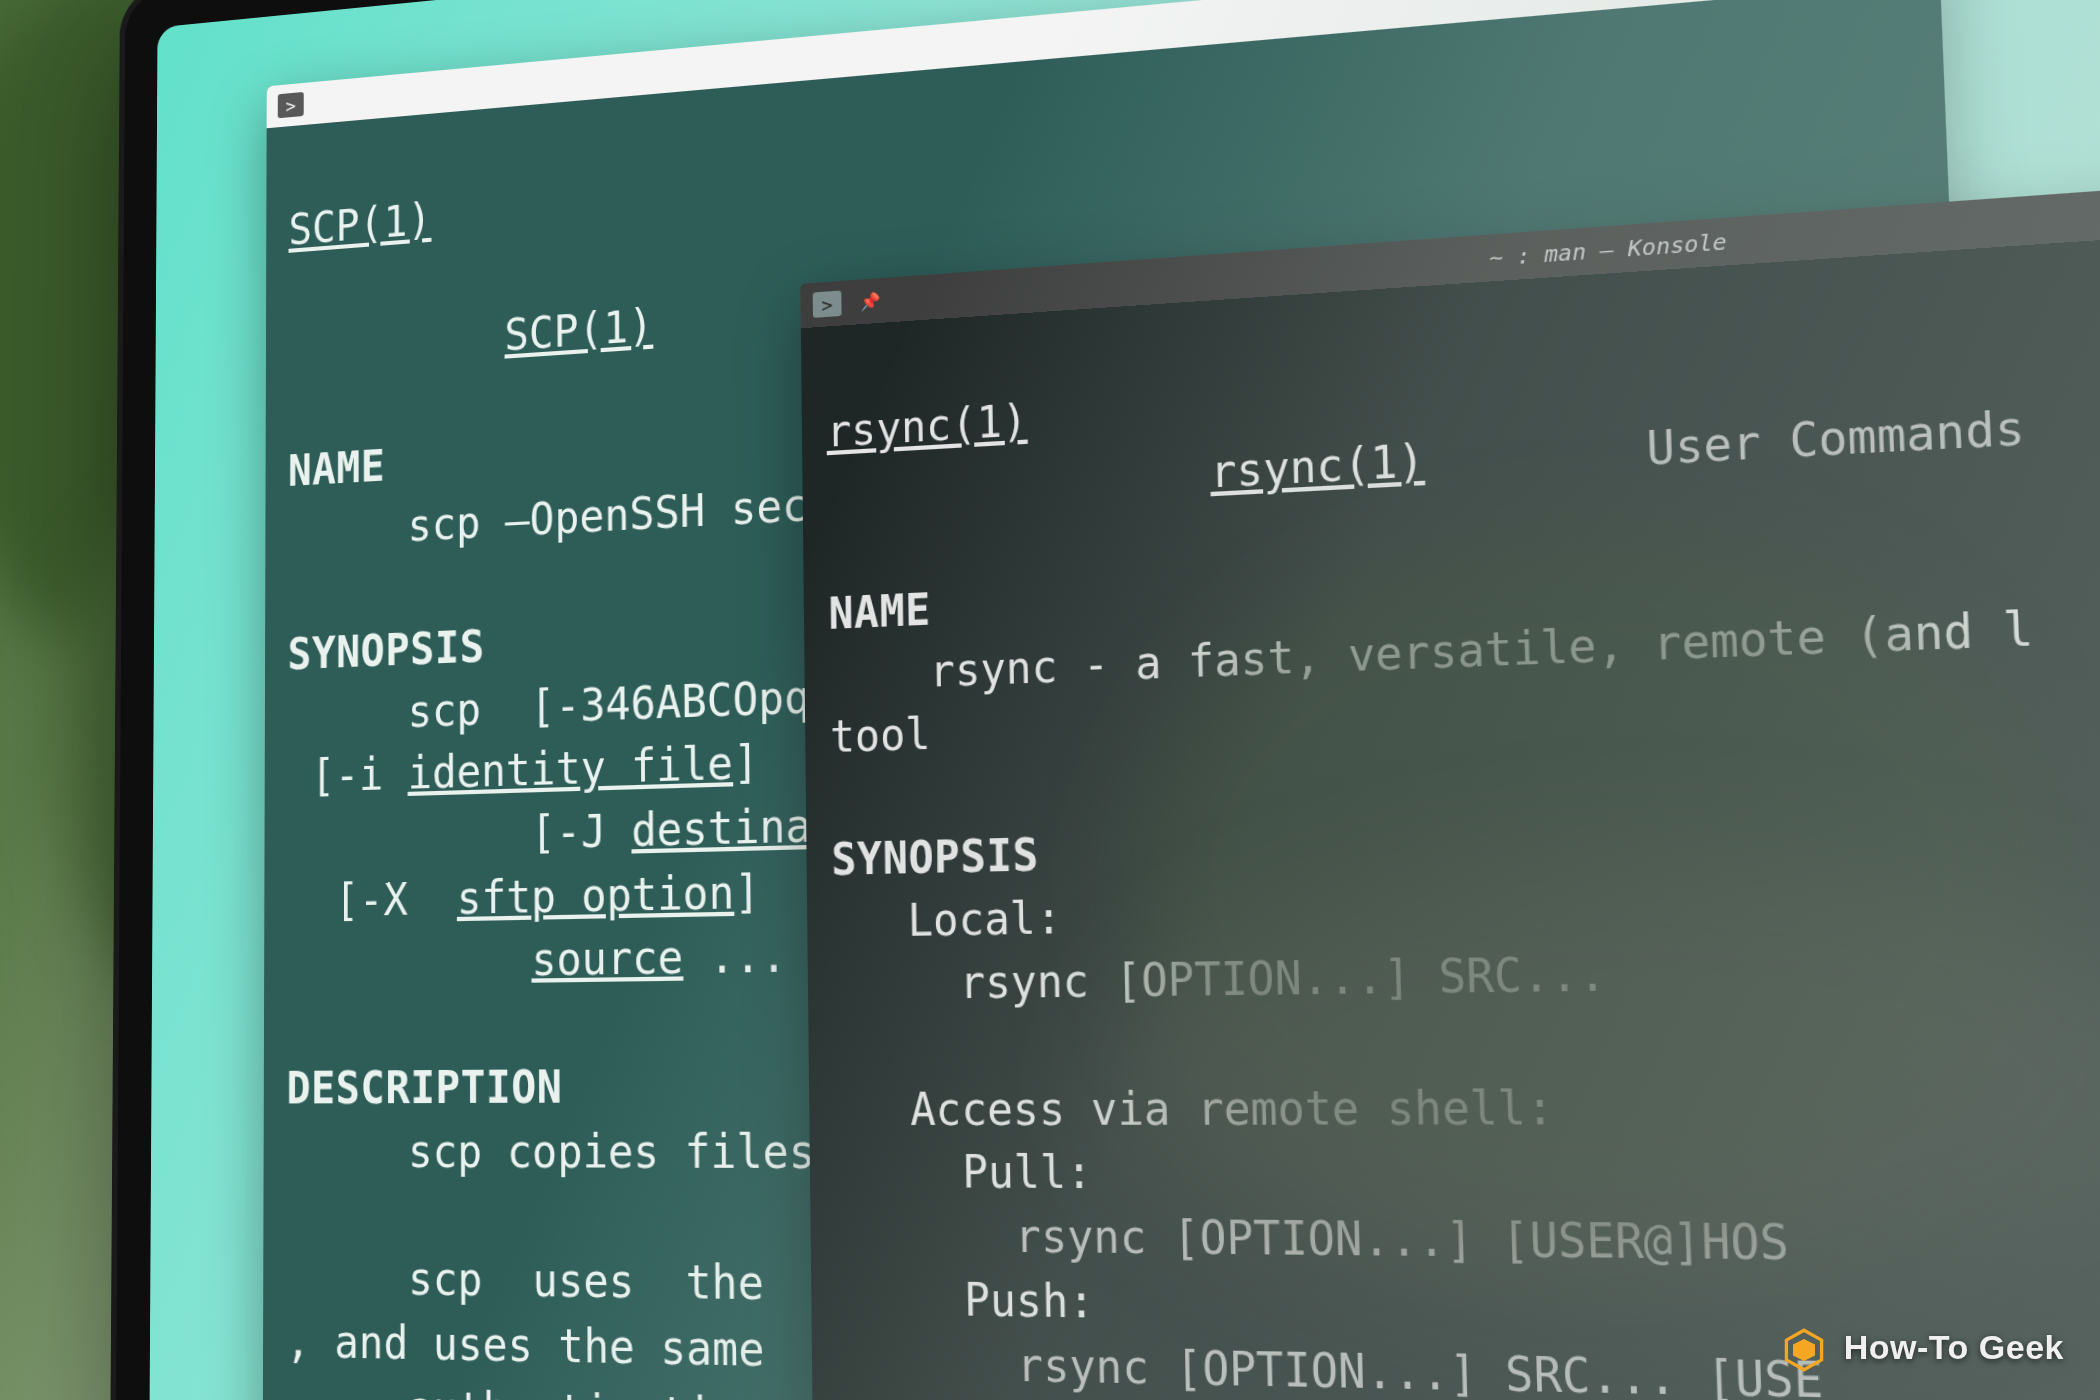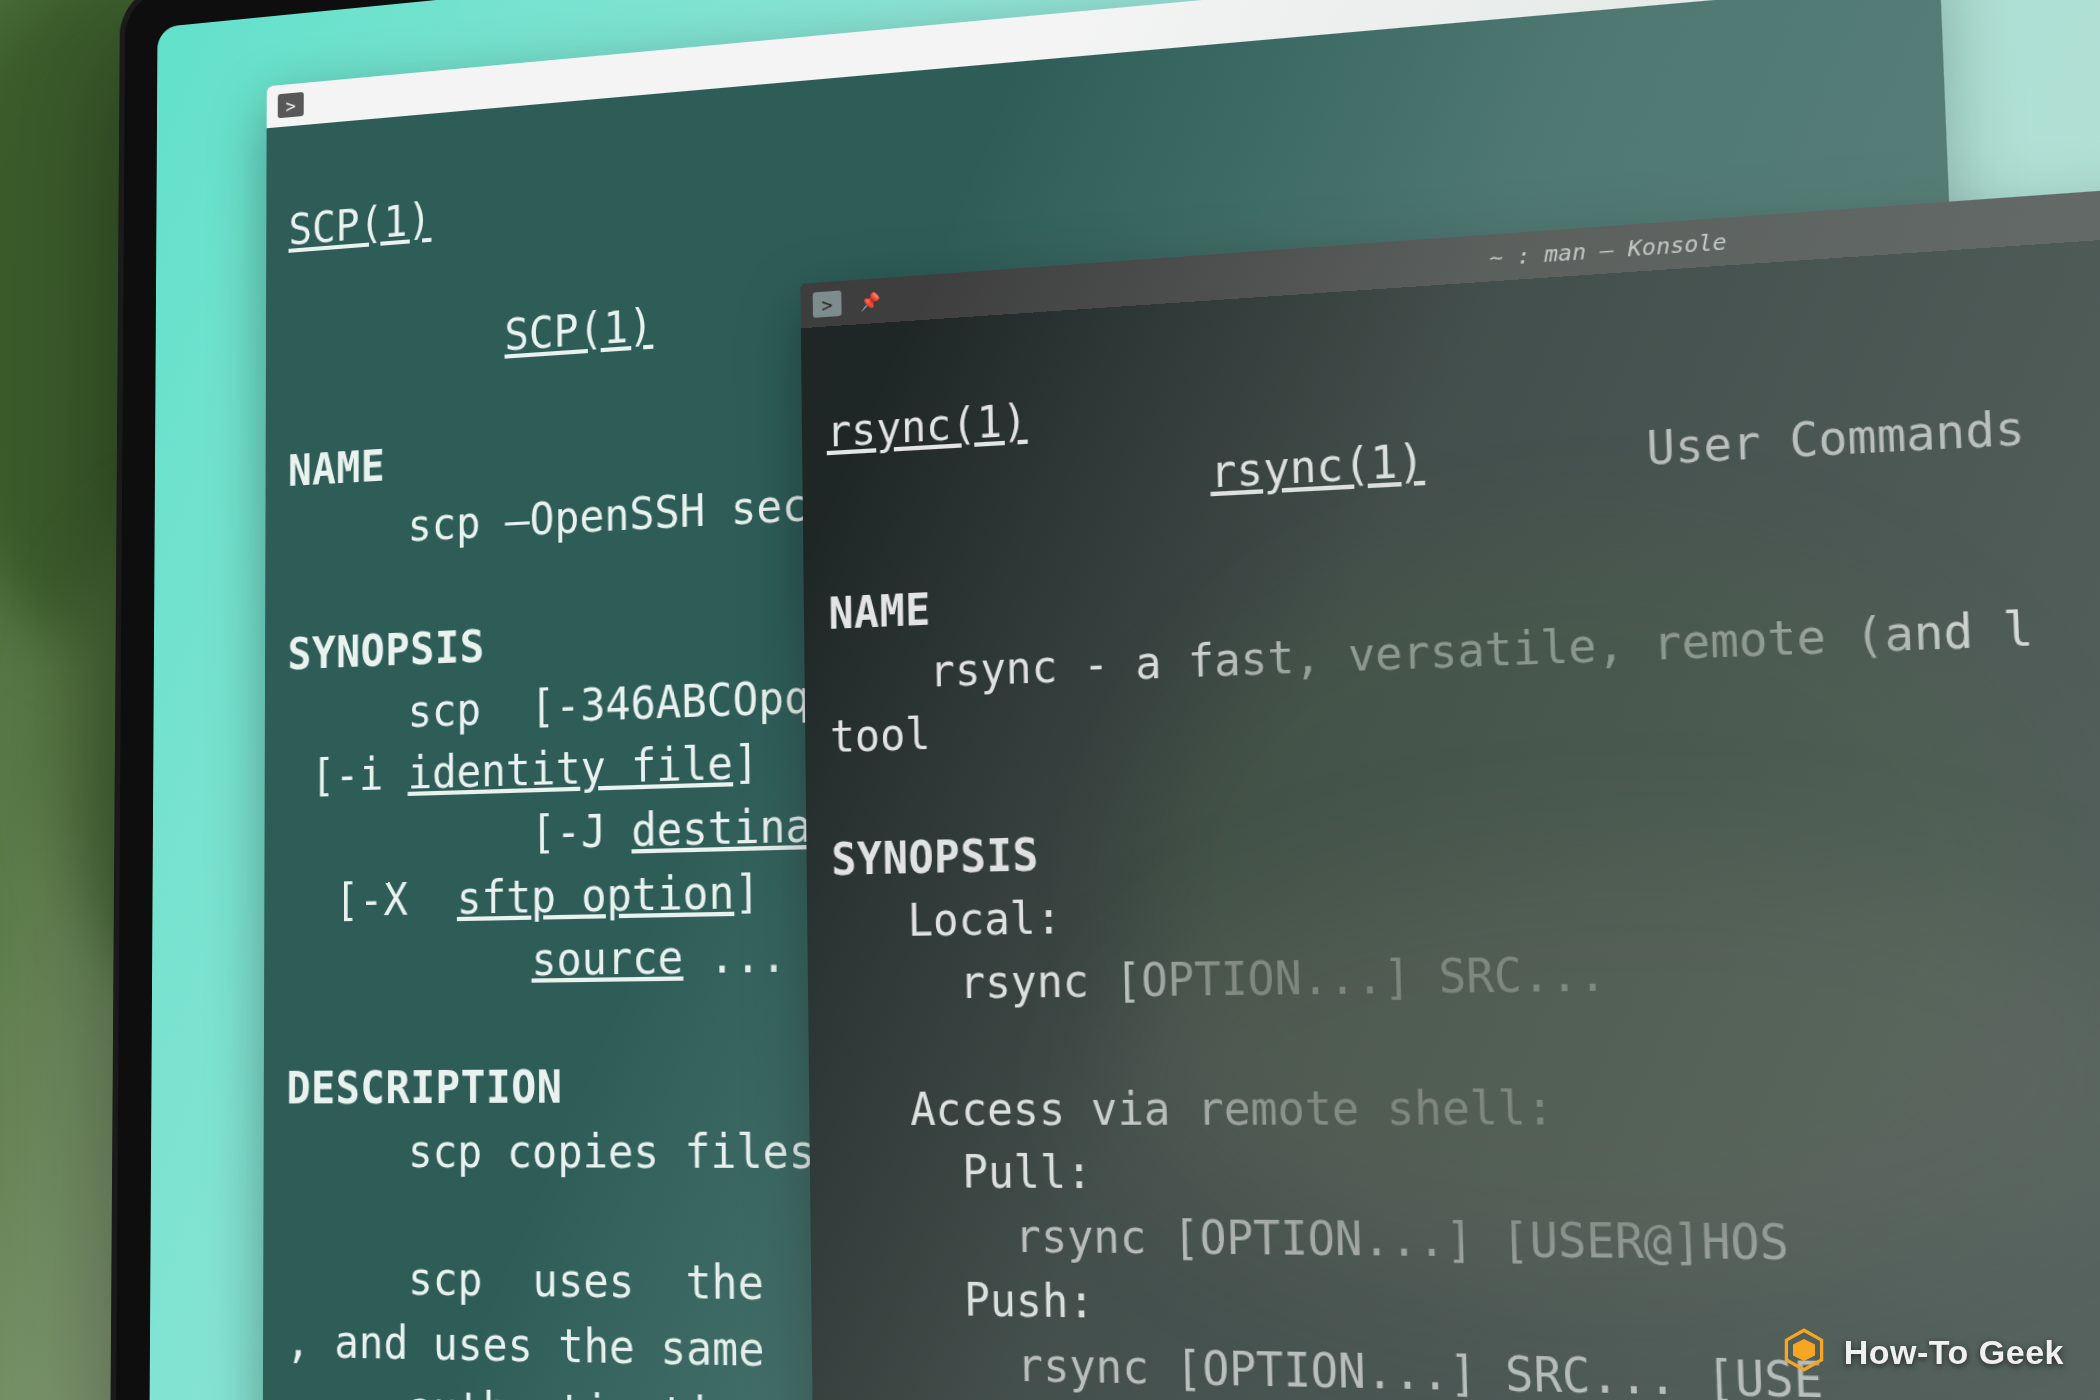--- a/index.html
+++ b/index.html
@@ -135,21 +135,21 @@
       rgba(255,255,255,0.02) 0%,
       rgba(255,255,255,0.02) 35%,
       rgba(190,210,200,0.25) 55%,
       rgba(190,210,200,0.4) 100%);
   }
 
   
   .watermark {
     position: absolute;
     right: 36px; bottom: 28px;
-    display: flex; align-items: flex-end; gap: 18px;
+    display: flex; align-items: flex-start; gap: 18px;
     color: #f0f0f0;
     font-family: sans-serif;
     font-size: 34px;
     font-weight: 600;
     letter-spacing: 0.5px;
     text-shadow: 0 2px 6px rgba(0,0,0,0.6);
   }
   .watermark .logo {
     width: 44px; height: 44px;
     display: inline-block;

